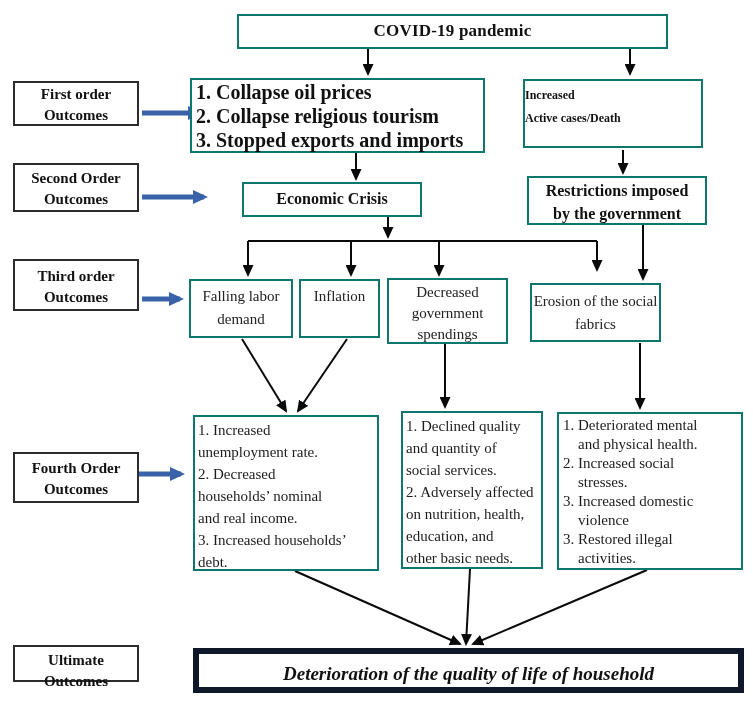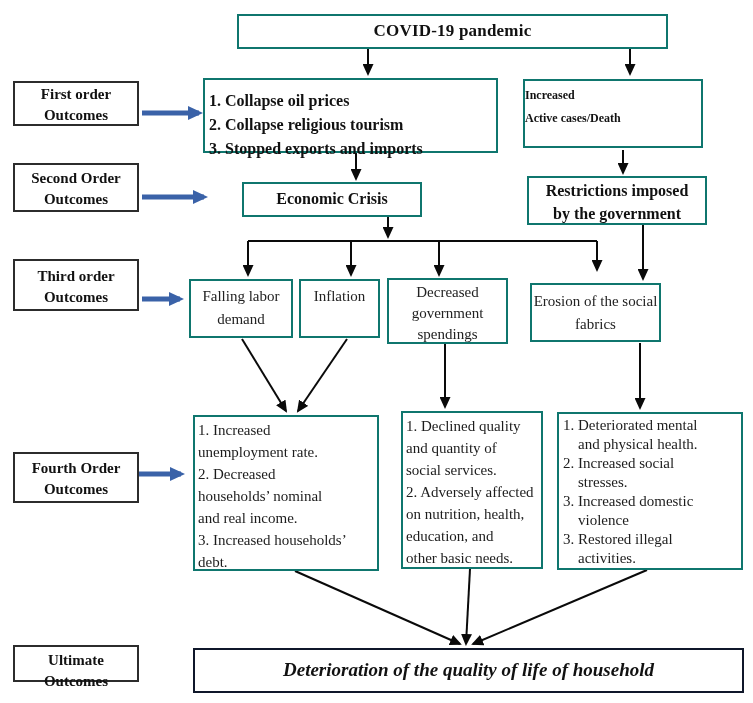--- a/index.html
+++ b/index.html
@@ -15,22 +15,22 @@
          padding-top:5px;text-align:center;letter-spacing:.2px;}
   
   .lbl{left:13px;width:126px;font-weight:bold;font-size:15px;text-align:center;
        line-height:21px;border:2px solid #2c2c2c;}
   .lbl1{top:81px;height:45px;padding-top:1px;}
   .lbl2{top:163px;height:49px;padding-top:3px;}
   .lbl3{top:259px;height:52px;padding-top:5px;}
   .lbl4{top:452px;height:51px;padding-top:4px;}
   .lbl5{top:645px;height:37px;padding-top:3px;}
   
-  .fo-left{left:203px;top:78px;width:295px;height:75px;font-weight:bold;font-size:16px;
-           line-height:24px;padding:9px 4px;}
+  .fo-left{left:190px;top:78px;width:295px;height:75px;font-weight:bold;font-size:20px;
+           line-height:24px;padding:0 4px;}
   .fo-right{left:523px;top:79px;width:180px;height:69px;font-weight:bold;font-size:12px;
             line-height:23px;padding-top:3px;text-align:left;}
   
   .economic{left:242px;top:182px;width:180px;height:35px;font-weight:bold;font-size:16px;
             padding-top:6px;text-align:center;}
   .restrict{left:527px;top:176px;width:180px;height:49px;font-weight:bold;font-size:16px;
             line-height:23px;padding-top:1px;text-align:center;}
   
   .t3{font-size:15px;text-align:center;color:#222;}
   .t3a{left:189px;top:279px;width:104px;height:59px;line-height:23px;padding:4px 2px;}
@@ -40,21 +40,21 @@
   
   .t4{font-size:15px;color:#1c1c1c;}
   .t4 .ln{line-height:22px;white-space:nowrap;}
   .t4a{left:193px;top:415px;width:186px;height:156px;padding:2px 3px;}
   .t4b{left:401px;top:411px;width:142px;height:158px;padding:2px 3px;}
   .t4c{left:557px;top:412px;width:186px;height:158px;padding:2px 4px;}
   .t4c .ln{line-height:19px;}
   .t4c .ind{padding-left:15px;}
   
   .ultimate{left:193px;top:648px;width:551px;height:45px;font-weight:bold;font-style:italic;
-            font-size:19px;text-align:center;padding-top:9px;border:2px solid #0f172a;}
+            font-size:19px;text-align:center;padding-top:9px;border:6px solid #0f172a;}
 </style>
 </head>
 <body>
 
 <div id="canvas">
 
   <svg id="wires" viewBox="0 0 753 703" xmlns="http://www.w3.org/2000/svg">
     <defs>
       <marker id="ah" markerUnits="userSpaceOnUse" markerWidth="13" markerHeight="11" refX="10" refY="5.5" orient="auto">
         <path d="M0,0 L12,5.5 L0,11 Z" fill="#0a0a0a"></path>

